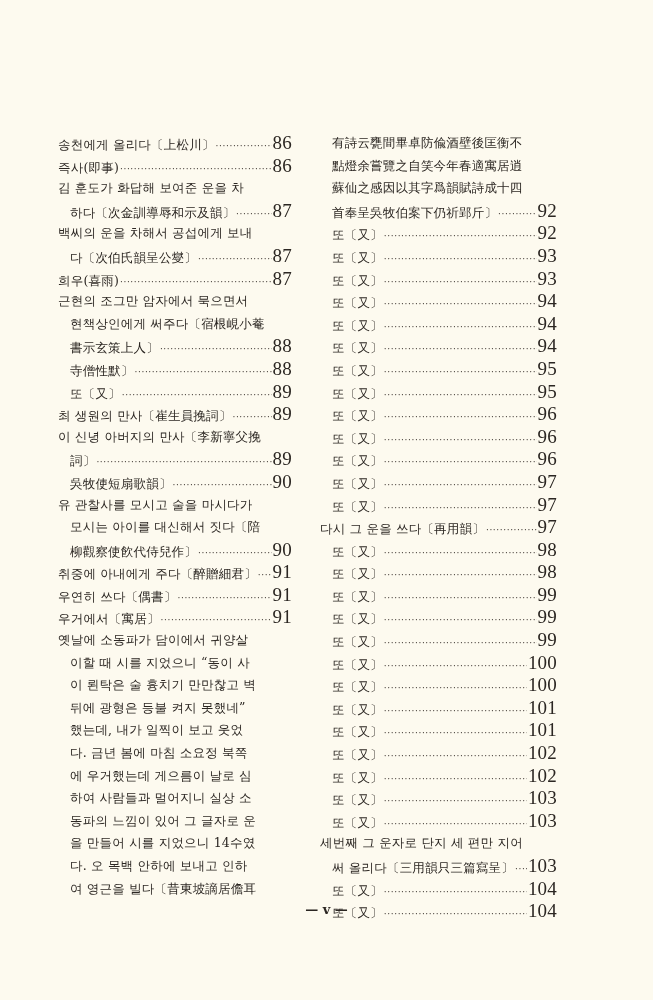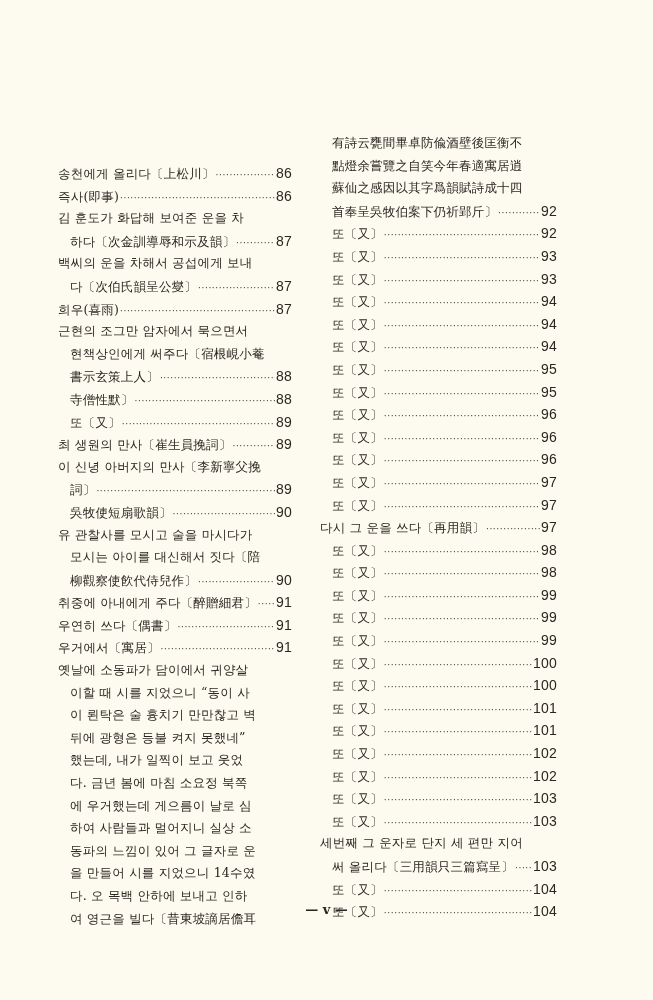--- a/index.html
+++ b/index.html
@@ -2,37 +2,37 @@
 <html><head>
 <meta charset="utf-8">
 <style>
   html, body { margin:0; padding:0; }
   body {
     width:653px; height:1000px; background:#fdfaef;
     font-family:"DejaVu Serif", serif; color:#2b2622;
     position:relative; overflow:hidden;
   }
   .col { position:absolute; top:132px; }
-  .col.left { left:58px; width:234px;margin-top:30px; }
+  .col.left { left:58px; width:234px; }
   .col.right { left:320px; width:237px; }
   .line {
     height:22.6px; line-height:22.6px; font-size:12.5px;
     white-space:nowrap; display:flex; align-items:baseline;
     letter-spacing:0.2px;
   }
   .line.indent { padding-left:12px;text-align:right; }
   .t { flex:0 0 auto; }
   .dots {
     flex:1 1 auto; overflow:hidden; margin:0 1px;
     font-size:9px; letter-spacing:0.6px; color:#3a332e;
   }
   .dots::before {
     content:"··································································································";
   }
-  .pg { flex:0 0 auto; font-family:Liberation Sans, sans-serif; font-size:14px; }
+  .pg { flex:0 0 auto; font-family:Liberation Serif, serif; font-size:19px; }
   .folio {
     position:absolute; top:902px; left:0; width:653px; text-align:center;
     font-size:13px; font-weight:bold; font-family:"DejaVu Serif", serif;
   }
 </style>
 </head>
 <body>
 
 <div class="col left" id="leftcol">
     <div class="line">

